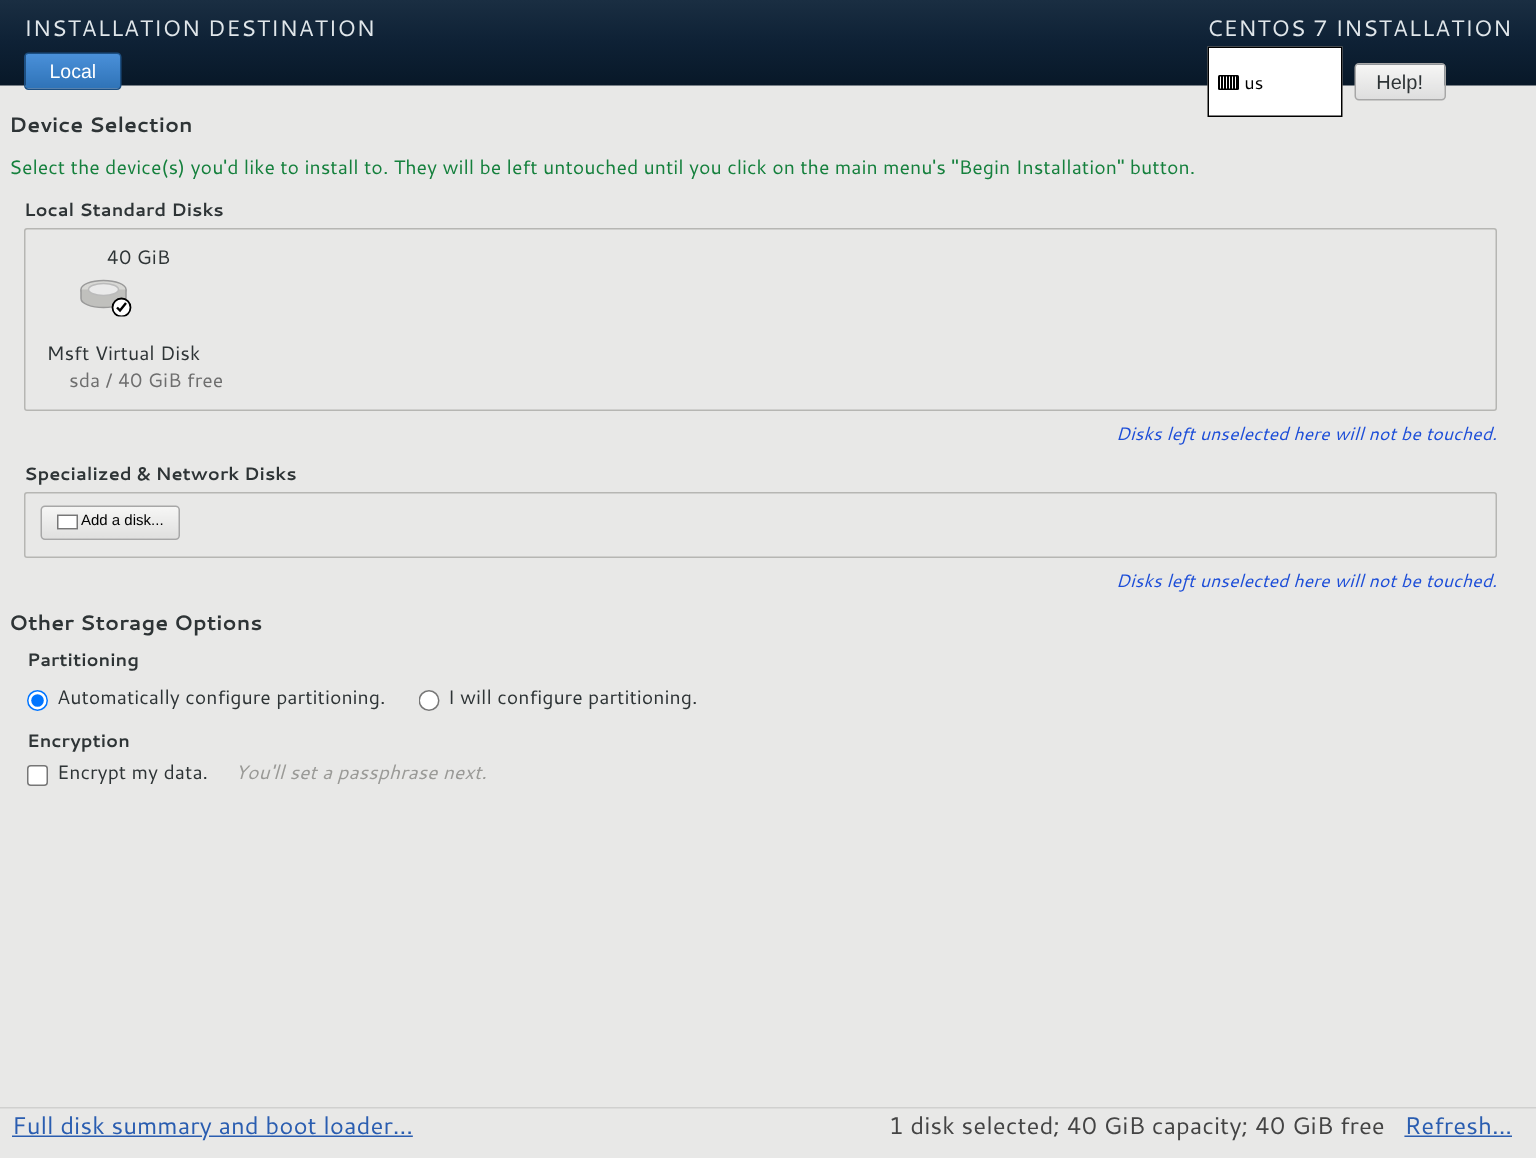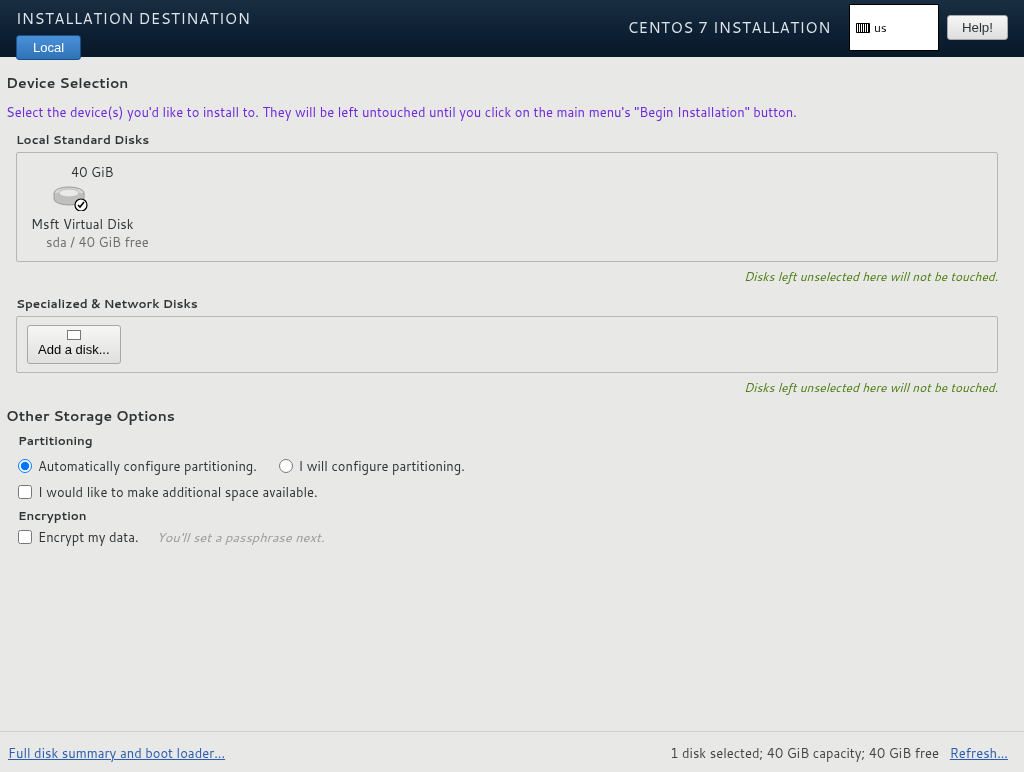--- a/index.html
+++ b/index.html
@@ -27,21 +27,21 @@
   .done-btn {
     background: linear-gradient(to bottom, #4a90d9, #2f73b7);
     border: 1px solid #1c4f82;
     border-radius: 3px;
     color: #fff;
     padding: 4px 16px;
     font-size: 13px;
     cursor: pointer;
     width: fit-content;
   }
-  .header-right { display: flex; flex-direction: row; align-items: center; gap: 18px; }
+  .header-right { display: flex; flex-direction: column; align-items: flex-start; gap: 2px; }
   .product { font-size: 15px; color: #e0e6ea; letter-spacing: 0.5px;}
   .header-controls { display: flex; gap: 8px; align-items: center; }
   .keyboard-ind {
     background: #fff;
     color: #000;
     padding: 14px 6px;
     font-size: 12px;
     display: flex;
     align-items: center;
     gap: 4px;
@@ -58,62 +58,62 @@
     cursor: pointer;
     color: #2e3436;
   }
   .main {
     flex: 1;
     padding: 12px 16px 0 6px;
     overflow-y: auto;
     position: relative;
   }
   h2.section-title { font-size: 14px; font-weight: bold; margin: 4px 0 6px 0; }
-  .instruction { font-size: 13px; color: #6d28d9; margin-bottom: 10px; margin-top: 10px; }
+  .instruction { font-size: 13px; color: #15803d; margin-bottom: 10px; margin-top: 10px; }
   .subheading { font-size: 12px; font-weight: bold; margin: 6px 0 4px 10px; }
   .disk-box {
     border: 1px solid #b6b6b3;
     border-radius: 2px;
     margin: 0 10px;
     padding: 10px 14px 10px 14px;
     background: #e8e8e7;
     min-height: 100px;
   }
   .disk-item { display: flex; flex-direction: column; align-items: flex-start; width: fit-content; cursor: pointer;}
   .disk-size { font-size: 13px; margin-left: 40px; margin-bottom: 2px;}
   .disk-icon-wrap { position: relative; margin-left: 20px; width: 40px; height: 28px; margin-bottom: 2px;}
-  .disk-name { font-size: 13px; margin-top: 2px;}
+  .disk-name { font-size: 13px; margin-top: 14px;}
   .disk-sub { font-size: 13px; color: #6e6e6e; margin-left: 15px; }
-  .note-right { text-align: right; font-style: italic; color: #4d7c0f; font-size: 12px; margin: 6px 10px 10px 0; }
+  .note-right { text-align: right; font-style: italic; color: #1d4ed8; font-size: 12px; margin: 6px 10px 10px 0; }
   .add-disk-btn {
     background: linear-gradient(to bottom, #f6f6f5, #e0e0df);
     border: 1px solid #a7a7a7;
     border-radius: 3px;
     padding: 4px 10px 6px 10px;
     cursor: pointer;
     display: flex;
-    flex-direction: column;
+    flex-direction: row;
     align-items: center;
     gap: 2px;
-    font-size: 13px;
+    font-size: 10px;
   }
   .add-disk-icon { width: 14px; height: 10px; border: 1px solid #777; background: #fff; display:inline-block;}
   .options-group { margin: 4px 0 0 12px; }
-  .radio-row, .check-row { display: flex; align-items: center; gap: 6px; margin: 4px 0; font-size: 13px;}
+  .radio-row, .check-row { display: flex; align-items: flex-end; gap: 6px; margin: 4px 0; font-size: 13px;}
   .radio-row.inline { display: inline-flex; margin-right: 18px;}
   input[type=radio], input[type=checkbox] { width: 14px; height: 14px; cursor: pointer;}
   .hint { color: #9a9a97; font-style: italic; margin-left: 12px;}
   .footer {
     border-top: 1px solid #d0d0cf;
     background: #e8e8e7;
-    padding: 12px 16px 10px 8px;
+    padding: 0 16px 10px 8px;
     display: flex;
     justify-content: space-between;
     align-items: center;
-    font-size: 13px;
+    font-size: 16px;
   }
   .link { color: #2a5db0; text-decoration: underline; cursor: pointer; }
   .footer-right { color: #444; }
   svg { display: block; }
 </style>
 </head>
 <body>
 
 <div class="header">
   <div class="header-left">
@@ -170,24 +170,20 @@
     <div>
       <label class="radio-row inline">
         <input type="radio" name="part" checked="" style="">
         <span>Automatically configure partitioning.</span>
       </label>
       <label class="radio-row inline">
         <input type="radio" name="part" style="">
         <span>I will configure partitioning.</span>
       </label>
     </div>
-    <label class="check-row">
-      <input type="checkbox" style="">
-      <span>I would like to make additional space available.</span>
-    </label>
   </div>
   <div class="options-group">
     <div class="subheading" style="margin-left:0;">Encryption</div>
     <label class="check-row">
       <input type="checkbox" style="">
       <span>Encrypt my data.</span>
       <span class="hint">You'll set a passphrase next.</span>
     </label>
   </div>
 </div>

